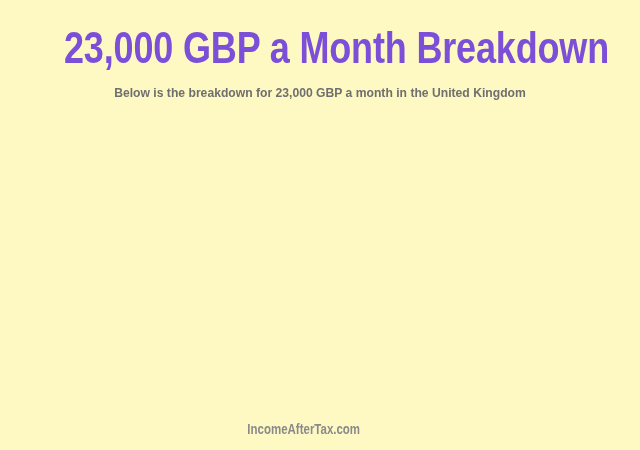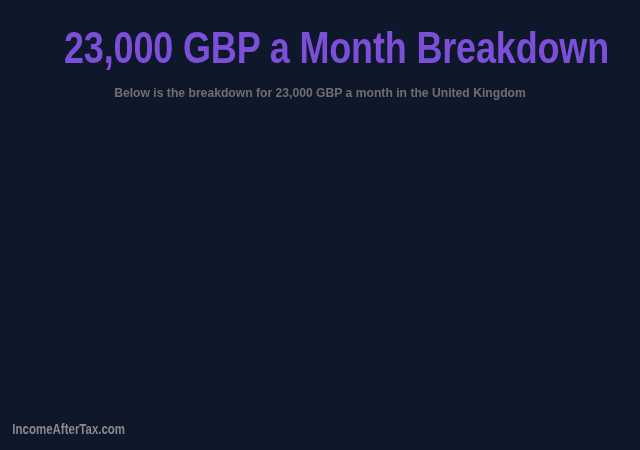--- a/index.html
+++ b/index.html
@@ -10,21 +10,21 @@
     width: 640px;
     height: 450px;
     background: #efefef;
     font-family: "Liberation Sans", sans-serif;
     overflow: hidden;
   }
   .page {
     position: relative;
     width: 640px;
     height: 450px;
-    background: #0f172a;
+    background: #fef9c3;
     box-sizing: border-box;
     padding-left: 12px;
   }
 
   
   .header {
     position: absolute;
     top: 0;
     left: 0;
     width: 640px;
@@ -80,20 +80,21 @@
     height: 100%;
     background: transparent;
   }
 
   
   .footer {
     position: absolute;
     top: 420px;
     left: 0;
     width: 608px;
+    text-align: center;
   }
   .footer-brand {
     display: inline-block;
     color: #8a8a8a;
     font-family: "Liberation Sans", sans-serif;
     font-weight: bold;
     font-size: 14px;
     line-height: 18px;
     transform: scaleX(0.82);
     transform-origin: center top;

